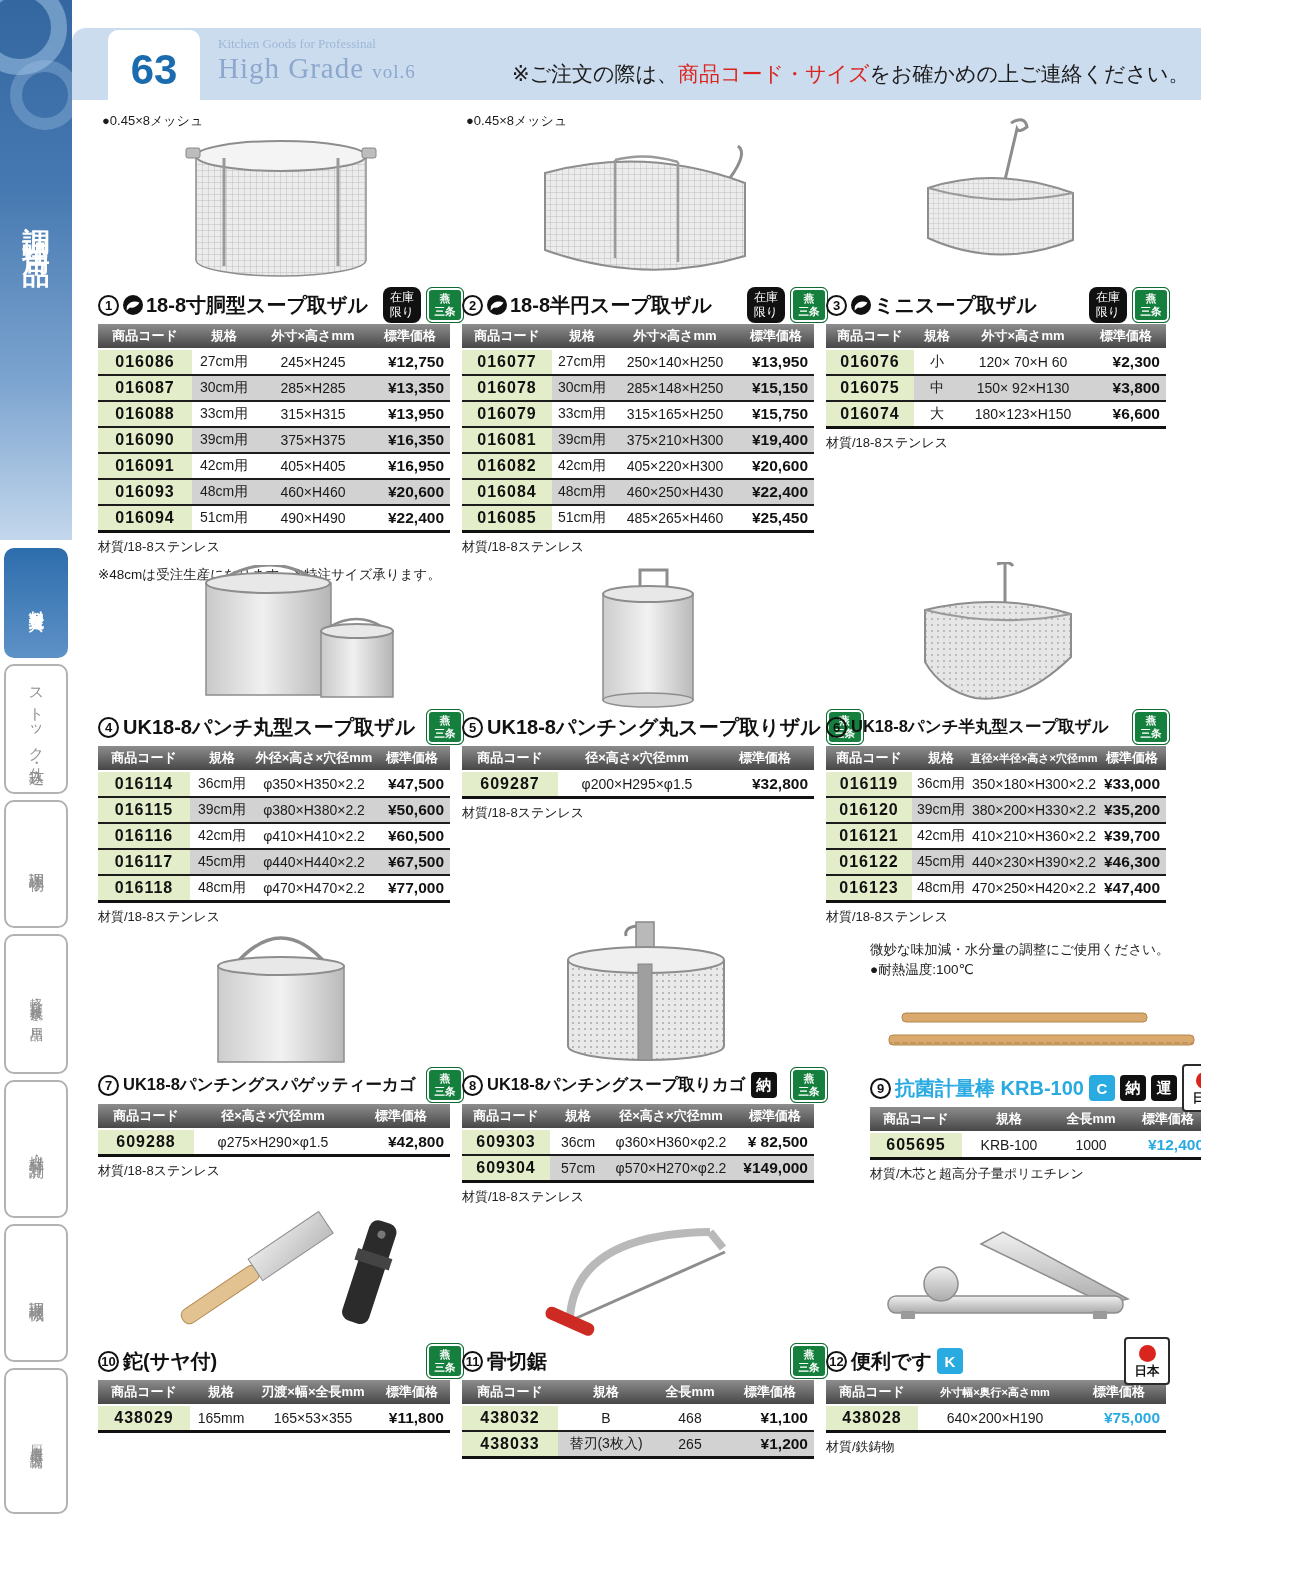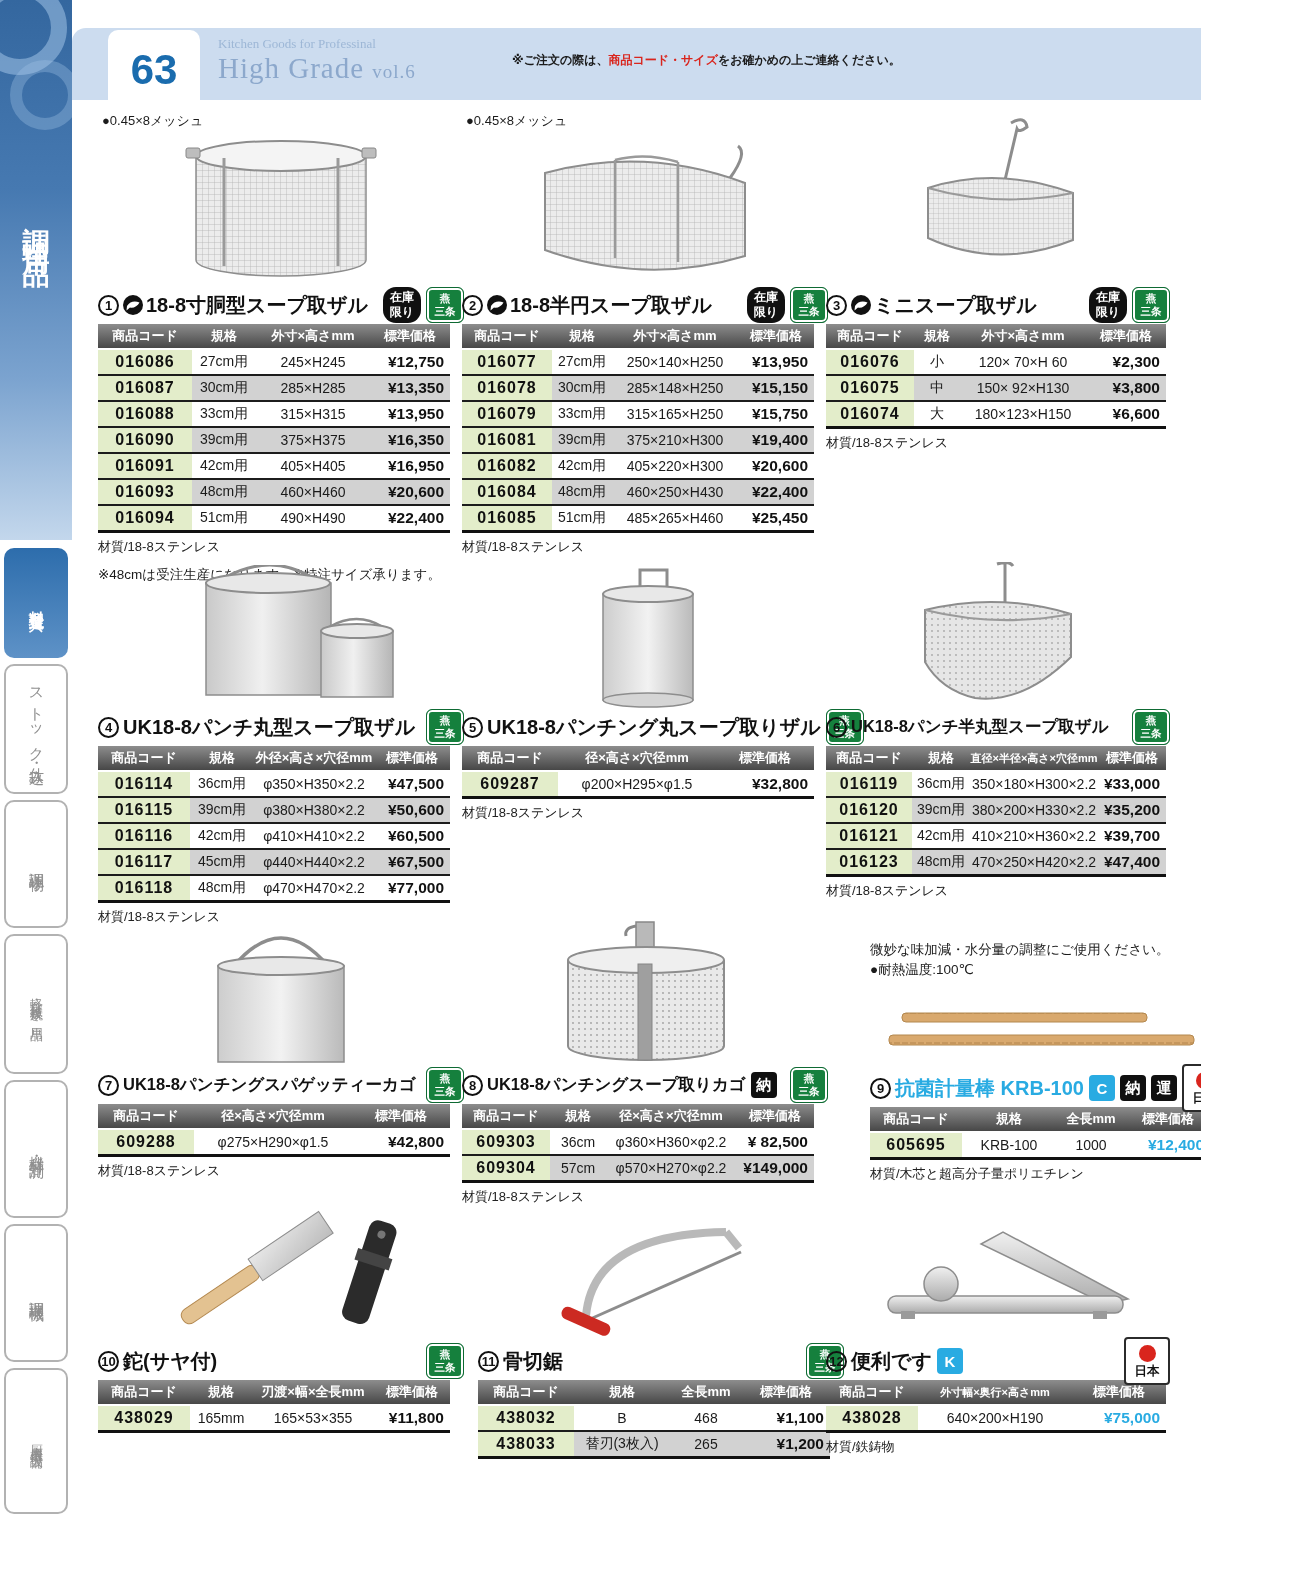--- a/index.html
+++ b/index.html
@@ -8,21 +8,21 @@
   #page { position:relative; width:1201px; height:1593px; background:#fff; overflow:hidden; }
 
   
   .topband { position:absolute; left:72px; right:0; top:28px; height:72px; background:#ccdcef; border-radius:14px 0 0 0; }
   .pagetab { position:absolute; left:36px; top:2px; width:92px; height:80px; background:#fff; border-radius:10px 10px 0 0; text-align:center; }
   .pagenum { font-size:42px; font-weight:bold; color:#1a6cae; line-height:80px; }
   .brand { position:absolute; left:146px; top:8px; }
   .brand-l1 { font-size:13px; color:#9db7d6; font-family:"Liberation Serif","DejaVu Serif",serif; }
   .brand-l2 { font-size:29px; color:#8ca8cc; font-family:"Liberation Serif","DejaVu Serif",serif; letter-spacing:1px; }
   .brand-vol { font-size:19px; }
-  .notice { position:absolute; left:440px; top:24px; font-size:12px; font-weight:bold; color:#1b1b1b; }
+  .notice { position:absolute; left:440px; top:32px; font-size:21px; font-weight:normal; color:#1b1b1b; }
   .notice .red { color:#d9251d; }
 
   
   .side-top { position:absolute; left:0; top:0; width:72px; height:540px;
     background:linear-gradient(180deg,#34679f 0%,#4679b1 35%,#7ba3cf 70%,#c3d7ec 100%); overflow:hidden; }
   .swirl { position:absolute; left:-28px; top:-20px; width:95px; height:95px; border-radius:50%;
     border:16px solid rgba(160,195,230,.55); }
   .swirl2 { position:absolute; left:10px; top:60px; width:70px; height:70px; border-radius:50%;
     border:12px solid rgba(160,195,230,.35); }
   .vtxt { writing-mode:vertical-rl; text-orientation:upright; }
@@ -42,21 +42,21 @@
   .ncirc { width:21px; height:21px; border:2px solid #111; border-radius:50%; font-size:13px; font-weight:bold;
     line-height:17px; text-align:center; flex:0 0 auto; margin-right:4px; }
   .mark { width:20px; height:20px; flex:0 0 auto; margin-right:3px; }
   .ptitle { font-size:20px; font-weight:bold; white-space:nowrap; }
   .ptitle.tight { font-size:16.5px; }
   .ptitle.cyan { color:#29abe2; }
   .badges { display:inline-flex; align-items:center; }
   .badges.right { margin-left:auto; }
   .badge { display:inline-flex; flex-direction:column; align-items:center; justify-content:center;
     margin-left:5px; flex:0 0 auto; }
-  .b-stock { background:#101010; color:#fff; width:38px; height:36px; border-radius:13px; font-weight:bold; }
+  .b-stock { background:#101010; color:#fff; width:38px; height:36px; border-radius:8px; font-weight:normal; }
   .b-stock .bline { font-size:12px; line-height:1.25; }
   .b-green { background:#15803d; color:#fff; width:38px; height:36px; border-radius:6px;
     border:1.5px solid #0e6a33; box-shadow:inset 0 0 0 2px #fff; font-weight:bold; }
   .b-green .bline { font-size:10.5px; line-height:1.2; }
   .b-black { background:#101010; color:#fff; width:26px; height:26px; border-radius:4px; font-weight:bold; }
   .b-black .bline { font-size:15px; }
   .b-cyan { background:#29abe2; color:#fff; width:26px; height:26px; border-radius:4px; font-weight:bold; }
   .b-cyan .bline { font-size:15px; }
   .b-flag { background:#fff; border:2px solid #2b2b2b; width:46px; height:48px; border-radius:4px; }
   .fdot { width:17px; height:17px; border-radius:50%; background:#d9251d; margin:2px auto 1px; }
@@ -569,20 +569,26 @@
             <td class="spec">380×200×H330×2.2</td>
             <td class="price">¥35,200</td>
           </tr>
           <tr>
             <td class="code">016121</td>
             <td class="spec">42cm用</td>
             <td class="spec">410×210×H360×2.2</td>
             <td class="price">¥39,700</td>
           </tr>
           <tr>
+            <td class="code">016122</td>
+            <td class="spec">45cm用</td>
+            <td class="spec">440×230×H390×2.2</td>
+            <td class="price">¥46,300</td>
+          </tr>
+          <tr>
             <td class="code">016123</td>
             <td class="spec">48cm用</td>
             <td class="spec">470×250×H420×2.2</td>
             <td class="price">¥47,400</td>
           </tr>
         </tbody>
       </table>
     <div class="material">材質/18-8ステンレス</div>
   </section>
 
@@ -813,21 +819,21 @@
           <tr>
             <td class="code">438029</td>
             <td class="spec">165mm</td>
             <td class="spec">165×53×355</td>
             <td class="price">¥11,800</td>
           </tr>
         </tbody>
       </table>
   </section>
 
-  <section class="card" style="left:478px;top:1198px;width:366px">
+  <section class="card" style="left:462px;top:1198px;width:366px">
     <div class="imgbox" style="height:146px">
       <svg width="260" height="140" viewBox="0 0 260 140">
         <path d="M55 112 Q62 30 195 28" stroke="#b9b9b9" stroke-width="8" fill="none"></path>
         <path d="M195 28 L208 44" stroke="#b9b9b9" stroke-width="8"></path>
         <path d="M57 116 L210 48" stroke="#8d8d8d" stroke-width="3"></path>
         <g transform="rotate(24 48 118)">
           <rect x="28" y="108" width="52" height="13" rx="6" fill="#cc2a22"></rect>
         </g>
       </svg>
     </div>

